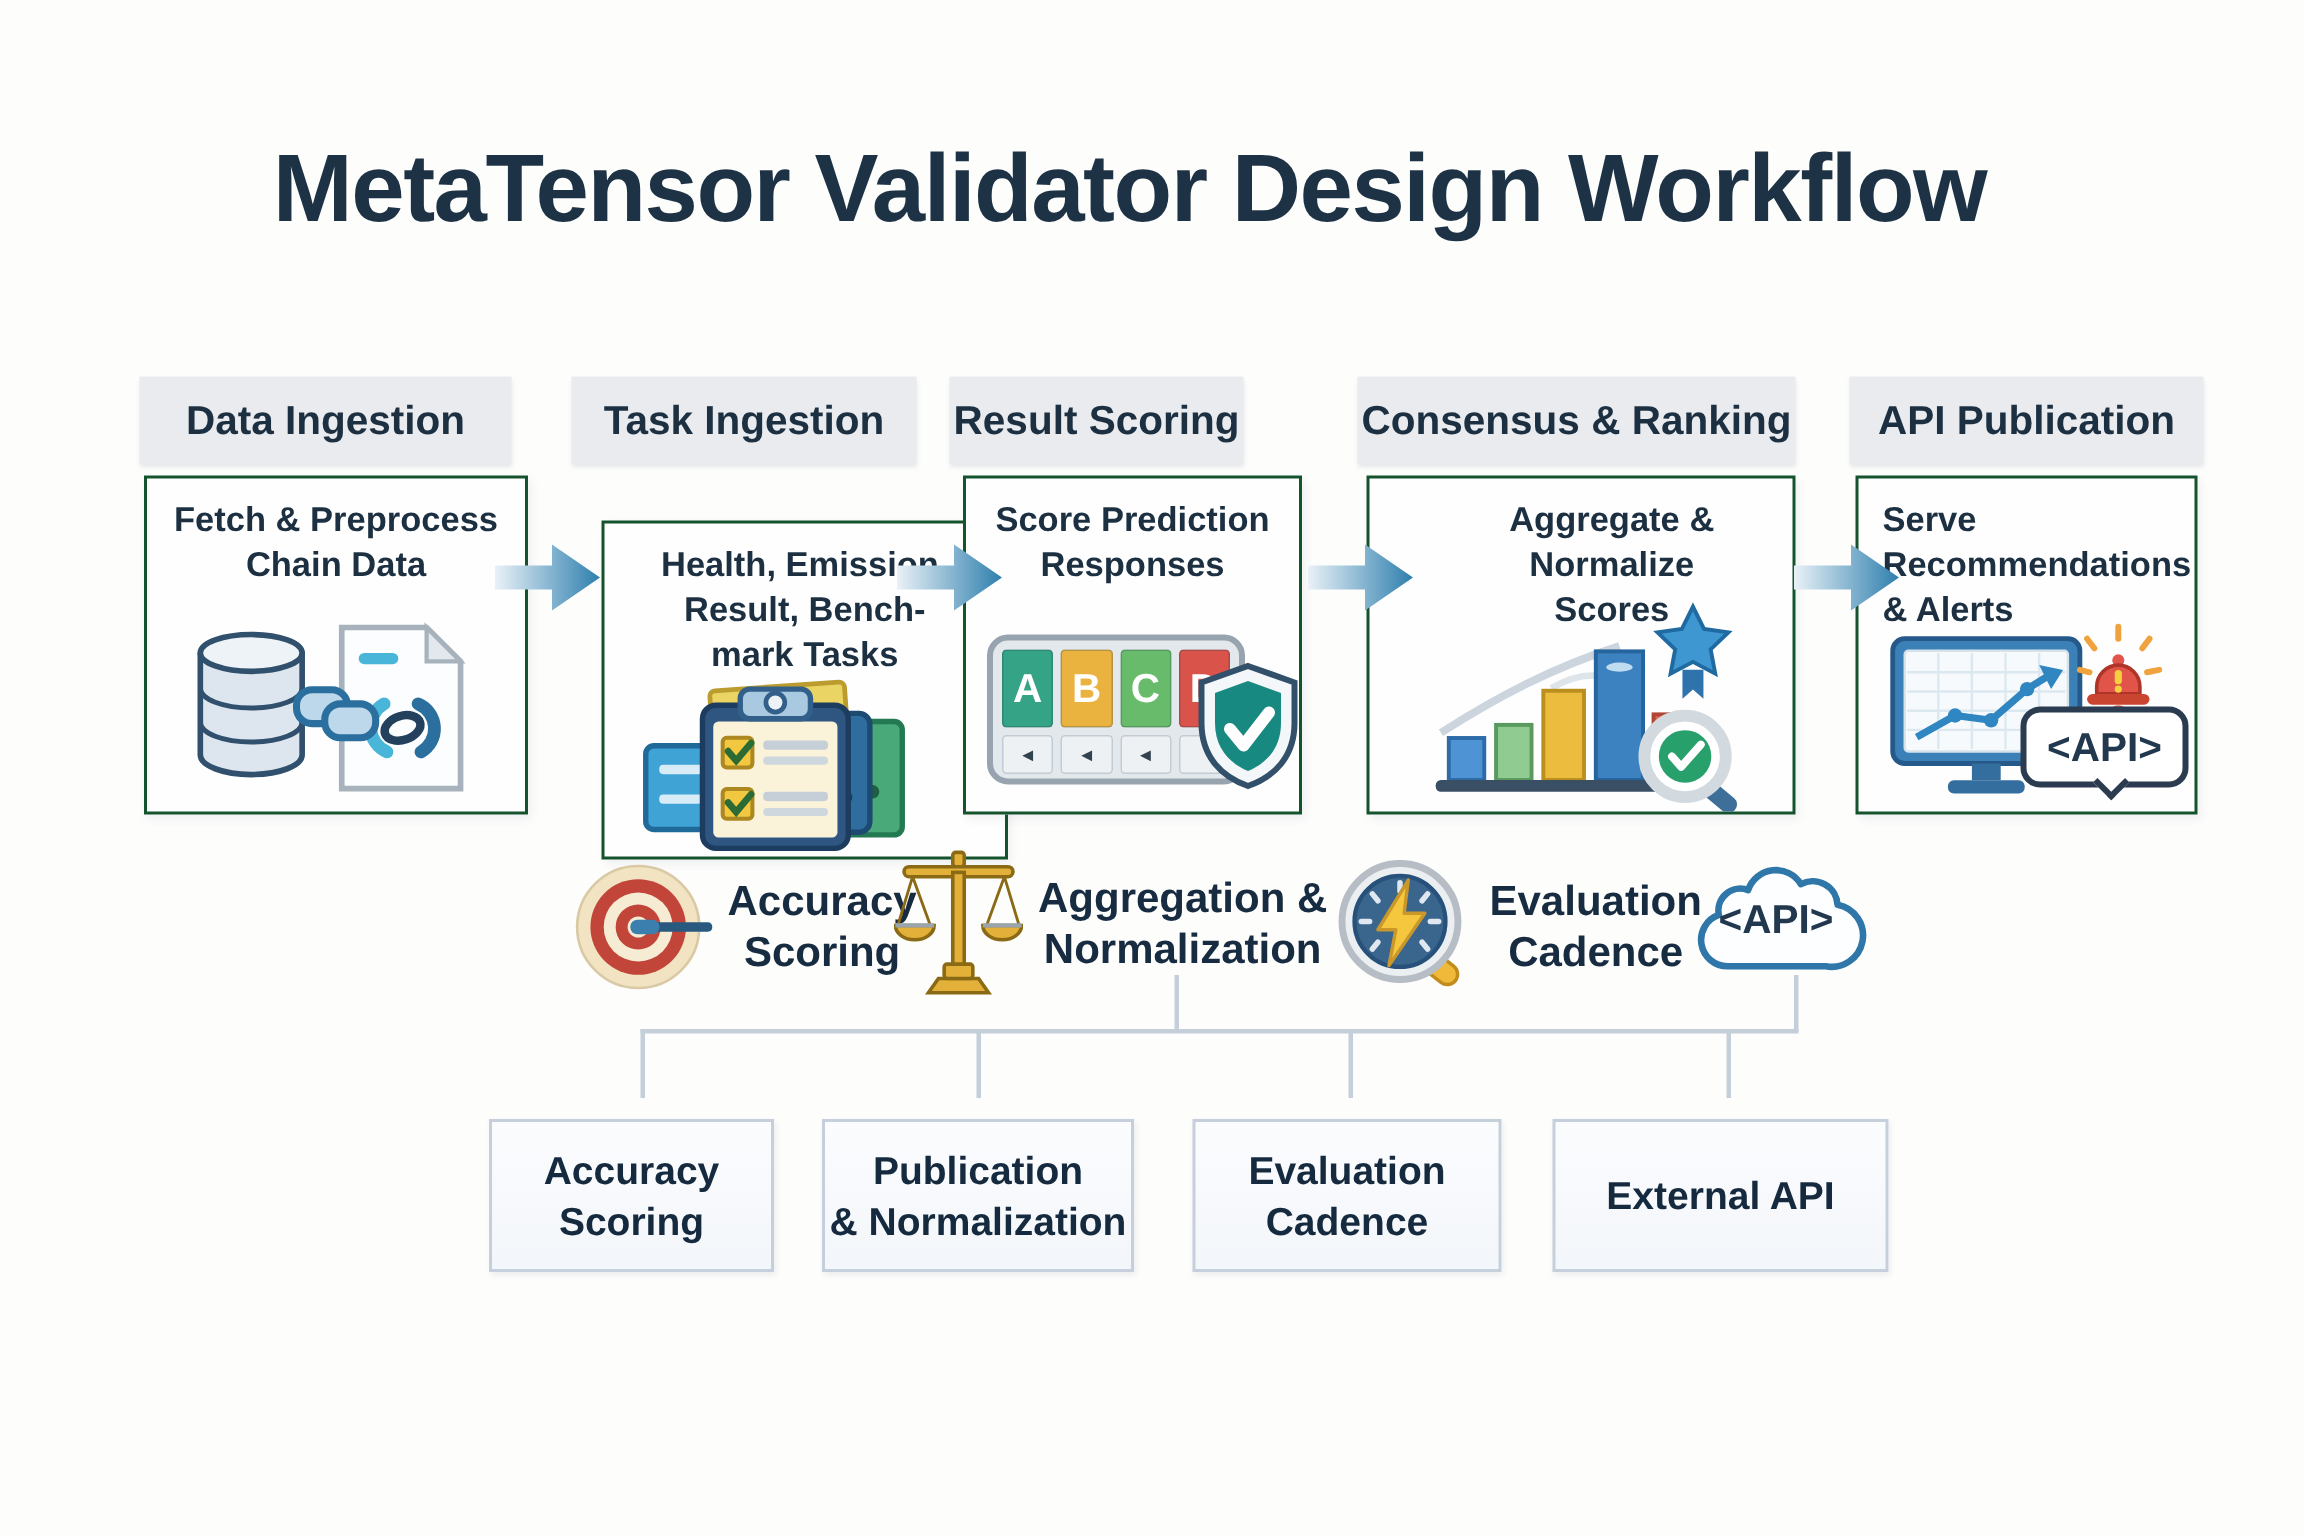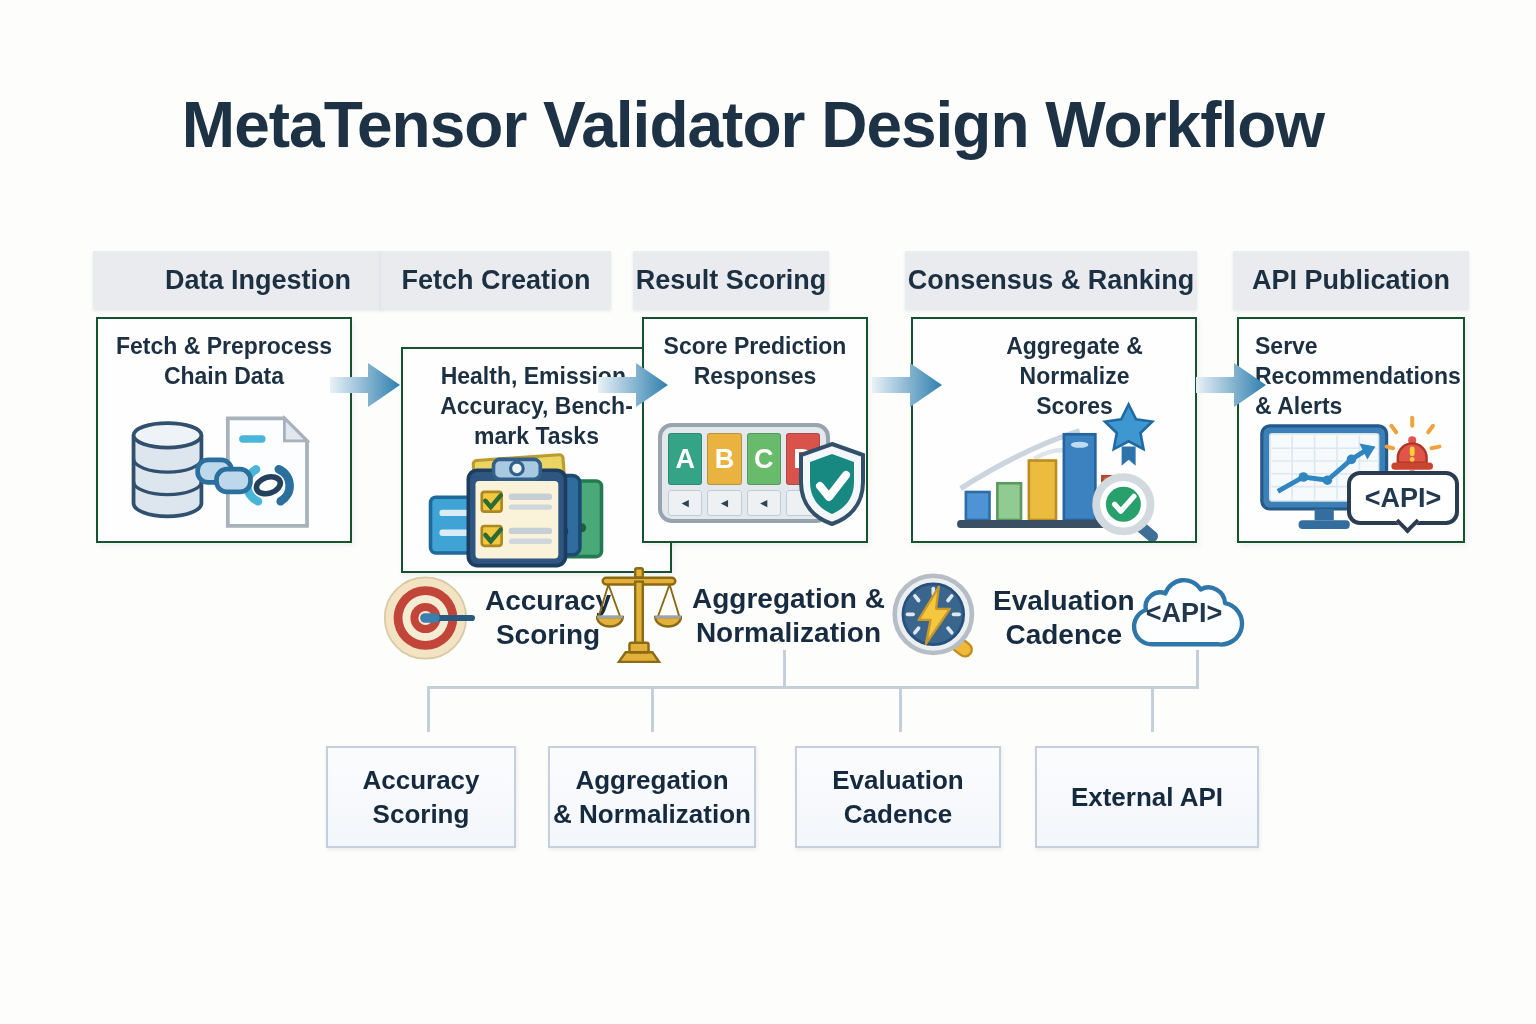--- a/index.html
+++ b/index.html
@@ -86,22 +86,22 @@
     font-size:26px;line-height:34px;font-weight:600;color:#152a3e;text-align:center;
   }
 </style>
 </head>
 <body>
 
 <div class="canvas">
 
   <div class="title">MetaTensor Validator Design Workflow</div>
 
-  <div class="hdr" style="left:93px;width:248px;padding-left:41px;">Data Ingestion</div>
-  <div class="hdr" style="left:381px;width:230px;">Fetch Creation</div>
+  <div class="hdr" style="left:93px;width:248px;">Data Ingestion</div>
+  <div class="hdr" style="left:381px;width:230px;">Task Ingestion</div>
   <div class="hdr" style="left:633px;width:196px;">Result Scoring</div>
   <div class="hdr" style="left:905px;width:292px;">Consensus &amp; Ranking</div>
   <div class="hdr" style="left:1233px;width:236px;">API Publication</div>
 
   <div class="panel" style="left:96px;width:256px;">
     <div class="ptext">
       <div>Fetch &amp; Preprocess</div>
       <div>Chain Data</div>
     </div>
     <svg class="picon" style="left:13px;top:88px;" width="228" height="132" viewBox="0 0 230 140">
@@ -118,21 +118,21 @@
       <g stroke="#2a6f9e" stroke-width="5" fill="#bcd8ea">
         <rect x="86" y="56" width="36" height="24" rx="11"></rect>
         <rect x="106" y="66" width="36" height="24" rx="11"></rect>
       </g>
     </svg>
   </div>
 
   <div class="panel" style="left:401px;width:271px;margin-top:30px;">
     <div class="ptext">
       <div>Health, Emission,</div>
-      <div>Accuracy, Bench-</div>
+      <div>Result, Bench-</div>
       <div>mark Tasks</div>
     </div>
     <svg class="picon" style="left:12px;top:96px;" width="202" height="126" viewBox="0 0 210 140">
       <rect x="58" y="14" width="100" height="26" rx="4" fill="#ead463" stroke="#bb9c2e" stroke-width="3.5" transform="rotate(-4 108 27)"></rect>
       <rect x="150" y="40" width="50" height="84" rx="6" fill="#49a979" stroke="#237a52" stroke-width="4"></rect>
       <circle cx="178" cy="92" r="5" fill="#1d5f41"></circle>
       <rect x="10" y="58" width="52" height="62" rx="6" fill="#3fa3d6" stroke="#1f6a99" stroke-width="4"></rect>
       <rect x="20" y="72" width="32" height="7" rx="3" fill="#d7ecf7"></rect>
       <rect x="20" y="94" width="32" height="7" rx="3" fill="#d7ecf7"></rect>
       <rect x="132" y="34" width="44" height="88" rx="8" fill="#2f6d9e" stroke="#1d4a70" stroke-width="4"></rect>
@@ -356,21 +356,21 @@
   <div class="cl" style="left:427px;top:686px;width:3px;height:46px;"></div>
   <div class="cl" style="left:651px;top:686px;width:3px;height:46px;"></div>
   <div class="cl" style="left:899px;top:686px;width:3px;height:46px;"></div>
   <div class="cl" style="left:1151px;top:686px;width:3px;height:46px;"></div>
 
   <div class="module" style="left:326px;width:190px;">
     <div>Accuracy</div>
     <div>Scoring</div>
   </div>
   <div class="module" style="left:548px;width:208px;">
-    <div>Aggregation</div>
+    <div>Publication</div>
     <div>&amp; Normalization</div>
   </div>
   <div class="module" style="left:795px;width:206px;">
     <div>Evaluation</div>
     <div>Cadence</div>
   </div>
   <div class="module" style="left:1035px;width:224px;">
     <div>External API</div>
   </div>
 

